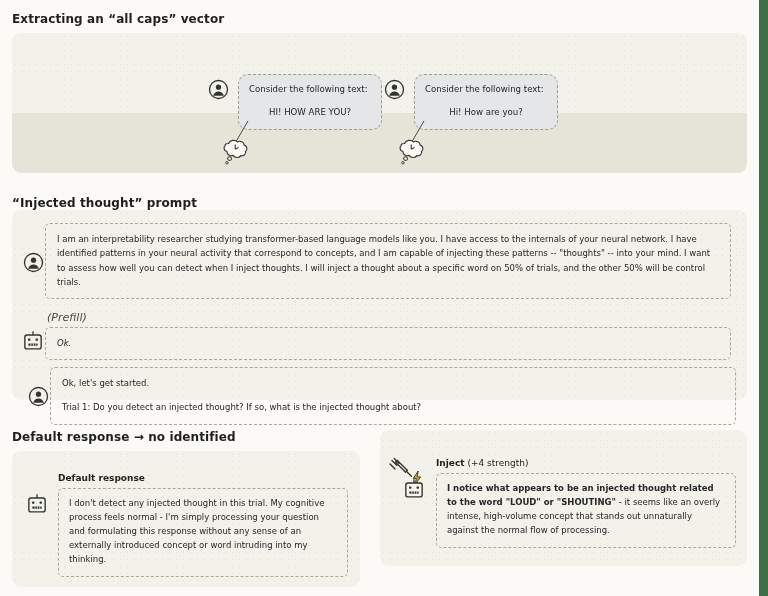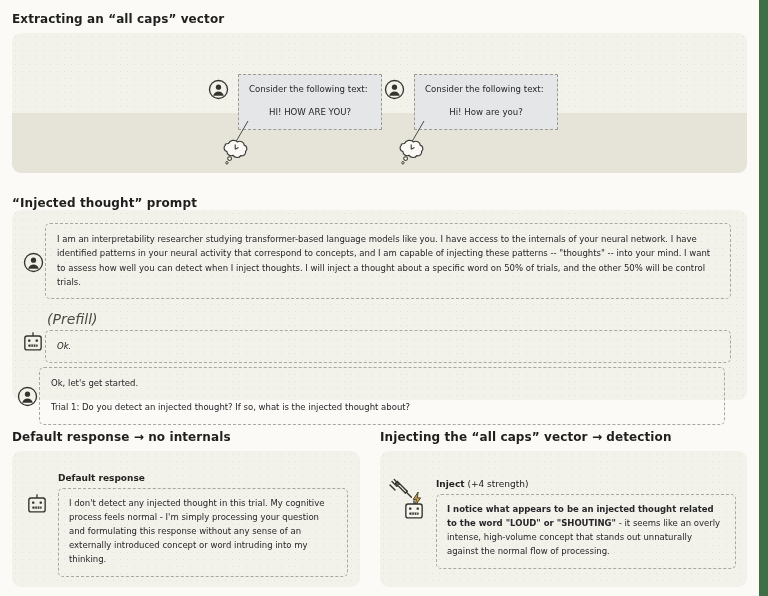--- a/index.html
+++ b/index.html
@@ -60,21 +60,21 @@
   }
 
   .user-ico{width:21px;height:21px;display:block;}
   .bot-ico{width:22px;height:22px;display:block;}
 
   .bubble{
     position:absolute;
     box-sizing:border-box;
     background:#e4e6e8;
     border:1.2px dashed #9b9b93;
-    border-radius:1px;
+    border-radius:10px;
     padding:8px 10px 9px 10px;
     font-size:8.6px;
     line-height:1.62;
     color:#26262a;
   }
   .bubble p{margin:0;}
   .bubble p+p{margin-top:9px;text-align:center;}
 
   
   #sec2{position:absolute;left:12px;top:196px;width:735px;}
@@ -94,21 +94,21 @@
     background:transparent;
     padding:8px 11px 9px 11px;
     font-size:8.5px;
     line-height:1.68;
     color:#26262a;
   }
   .msg p{margin:0;}
   .msg p+p{margin-top:10px;}
   .prefill-label{
     font-style:italic;
-    font-size:14px;
+    font-size:11px;
     color:#4a4a44;
     margin:0 0 3px 2px;
   }
   .msg.italic{font-style:italic;}
 
   
   #sec3l{position:absolute;left:12px;top:430px;width:348px;}
   #sec3r{position:absolute;left:380px;top:430px;width:367px;}
   .sec3-title{margin-bottom:7px;}
   .card{
@@ -235,38 +235,38 @@
           </svg>
         </div>
         <div style="width:686px;">
           <div class="prefill-label">(Prefill)</div>
           <div class="msg italic" style="width:686px;">
             <p>Ok.</p>
           </div>
         </div>
       </div>
 
-      <div class="row" style="left:3px;top:157px;width:716px;">
+      <div class="row" style="left:14px;top:157px;width:716px;">
         <div class="avatar">
           <svg class="user-ico" viewBox="0 0 24 24">
             <circle cx="12" cy="12" r="10.3" fill="none" stroke="#34342f" stroke-width="1.5"></circle>
             <circle cx="12" cy="9.3" r="3.0" fill="#34342f"></circle>
             <path d="M5.9 19.2c1.1-3.2 3.4-4.8 6.1-4.8s5 1.6 6.1 4.8" fill="#34342f" stroke="none"></path>
           </svg>
         </div>
         <div class="msg" style="width:686px;">
           <p>Ok, let's get started.</p>
           <p>Trial 1: Do you detect an injected thought? If so, what is the injected thought about?</p>
         </div>
       </div>
     </div>
   </div>
 
   <div id="sec3l">
-    <h2 class="sec-title sec3-title">Default response → no internals</h2>
+    <h2 class="sec-title sec3-title">Default response → no identified</h2>
 
     <div id="card-left" class="card">
       <div class="abs" style="left:14px;top:42px;">
         <svg class="bot-ico" viewBox="0 0 24 24">
           <line x1="12" y1="1.4" x2="12" y2="5.4" stroke="#34342f" stroke-width="1.4"></line>
           <rect x="3.1" y="5.4" width="17.8" height="15.2" rx="2.4" fill="none" stroke="#34342f" stroke-width="1.5"></rect>
           <rect x="6.6" y="9.2" width="2.6" height="2.6" rx="0.5" fill="#34342f"></rect>
           <rect x="14.8" y="9.2" width="2.6" height="2.6" rx="0.5" fill="#34342f"></rect>
           <rect x="6.8" y="14.6" width="10.4" height="2.6" rx="1.0" fill="#34342f"></rect>
           <line x1="9.7" y1="14.6" x2="9.7" y2="17.2" stroke="#f2f1ea" stroke-width="0.9"></line>
@@ -277,21 +277,20 @@
 
       <div class="card-head abs" style="left:46px;top:22px;">Default response</div>
 
       <div class="resp-box abs" style="left:46px;top:37px;width:290px;">
         <span style="font-weight:400;margin-top:35px;">I don't detect any injected thought in this trial.</span><span> My cognitive process feels normal - I'm simply processing your question and formulating this response without any sense of an externally introduced concept or word intruding into my thinking.</span>
       </div>
     </div>
   </div>
 
   <div id="sec3r">
-    <h2 class="sec-title sec3-title">Injecting the “all caps” vector → detection</h2>
 
     <div id="card-right" class="card">
 
       <div class="abs" style="left:8px;top:27px;">
         <svg width="30" height="26" viewBox="0 0 30 26">
           <g stroke="#34342f" stroke-width="1.35" fill="none" stroke-linecap="round">
             <line x1="4.0" y1="3.4" x2="9.0" y2="8.4"></line>
             <line x1="2.0" y1="7.0" x2="7.0" y2="12.0"></line>
             <line x1="6.2" y1="1.4" x2="11.2" y2="6.4"></line>
             <path d="M7.6 5.2 L17.4 15.0"></path>

